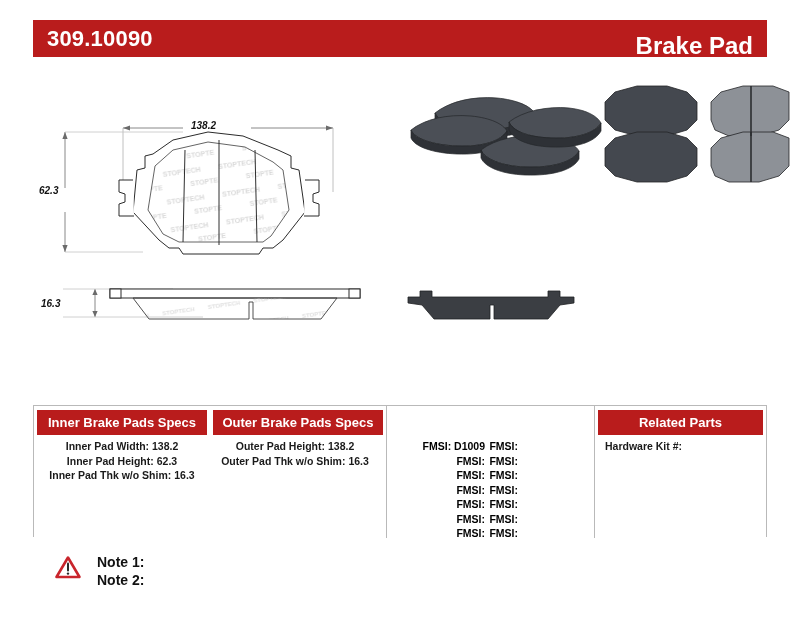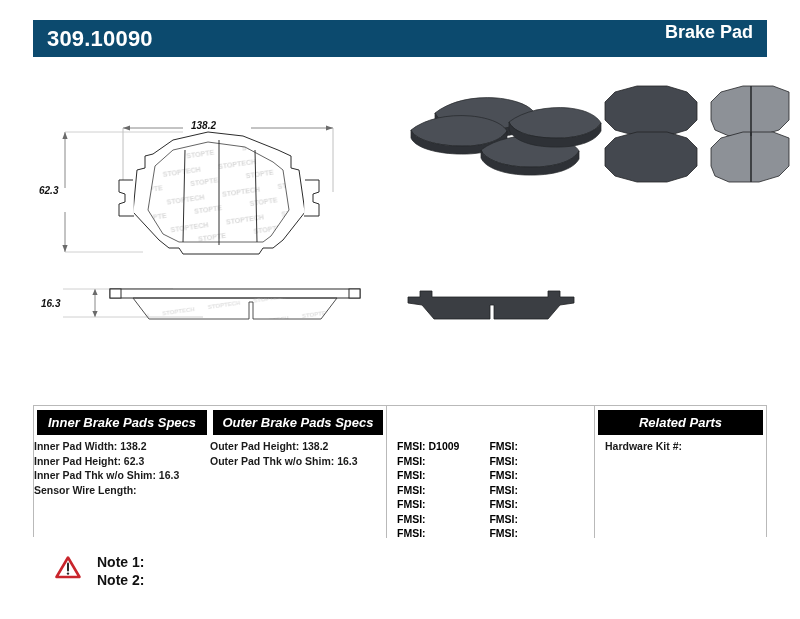--- a/index.html
+++ b/index.html
@@ -6,63 +6,63 @@
   body{
     width:800px;height:619px;background:#ffffff;
     font-family:"Liberation Sans", sans-serif;
     color:#000;overflow:hidden;position:relative;
   }
   .page{position:relative;width:800px;height:619px;}
 
   
   .header-bar{
     position:absolute;left:33px;top:20px;width:734px;height:37px;
-    background:#0c4a6e;color:#fff;
+    background:#b91c1c;color:#fff;
   }
   .header-partno{
     position:absolute;left:14px;top:6px;
     font-size:22px;font-weight:bold;letter-spacing:.2px;
   }
   .header-title{
-    position:absolute;right:14px;top:2px;
-    font-size:18px;font-weight:bold;
+    position:absolute;right:14px;top:12px;
+    font-size:24px;font-weight:bold;
   }
 
   
   .drawing-area{position:absolute;left:33px;top:70px;width:734px;height:320px;}
 
   .dim-label{
     position:absolute;font-size:10px;font-weight:bold;font-style:italic;
     color:#111;white-space:nowrap;
   }
 
   svg{display:block;overflow:visible;}
   .spec-frame{
     position:absolute;left:33px;top:405px;width:734px;height:132px;
     border:1px solid #b9b9b9;border-bottom:none;box-sizing:border-box;
   }
   .col{position:absolute;top:0;height:132px;box-sizing:border-box;}
   .col-sep{position:absolute;top:0;width:1px;height:132px;background:#b9b9b9;}
 
   .col-head{
     position:absolute;top:4px;height:25px;left:3px;right:3px;
-    background:#000000;color:#fff;display:flex;align-items:center;
-    justify-content:center;font-size:13px;font-weight:bold;font-style:italic;
+    background:#b91c1c;color:#fff;display:flex;align-items:center;
+    justify-content:center;font-size:13px;font-weight:bold;
   }
   .col-body{position:absolute;top:33px;left:0;right:0;bottom:0;}
 
   .spec-row{
     font-size:10.5px;font-weight:bold;color:#1a1a1a;
     line-height:14.5px;white-space:nowrap;
   }
-  .right-rows{text-align:left;padding-right:0;}
+  .right-rows{text-align:center;padding-right:0;}
   .left-rows{text-align:left;}
 
   .fmsi-grid{position:absolute;top:33px;left:10px;}
-  .fmsi-col{display:inline-block;vertical-align:top;}
+  .fmsi-col{display:inline-block;vertical-align:top;text-align:right;}
   .fmsi-col.c1{width:88px;}
   .fmsi-cell{font-size:10.5px;font-weight:bold;line-height:14.5px;white-space:nowrap;}
 
   
   .notes{position:absolute;left:55px;top:553px;}
   .warn-icon{position:absolute;left:0;top:3px;width:26px;height:23px;}
   .note-list{position:absolute;left:42px;top:0px;}
   .note-line{font-size:14px;font-weight:bold;line-height:18px;color:#111;white-space:nowrap;}
 
   
@@ -223,24 +223,20 @@
           <span>138.2</span>
         </div>
         <div class="spec-row">
           <span>Inner Pad Height:</span>
           <span>62.3</span>
         </div>
         <div class="spec-row">
           <span>Inner Pad Thk w/o Shim:</span>
           <span>16.3</span>
         </div>
-        <div class="spec-row">
-          <span>Sensor Wire Length:</span>
-          <span></span>
-        </div>
       </div>
     </div>
 
     <div class="col" style="left:176px;width:176px;">
       <div class="col-head">Outer Brake Pads Specs</div>
       <div class="col-body right-rows" style="padding-right:6px;">
         <div class="spec-row">
           <span>Outer Pad Height:</span>
           <span>138.2</span>
         </div>

